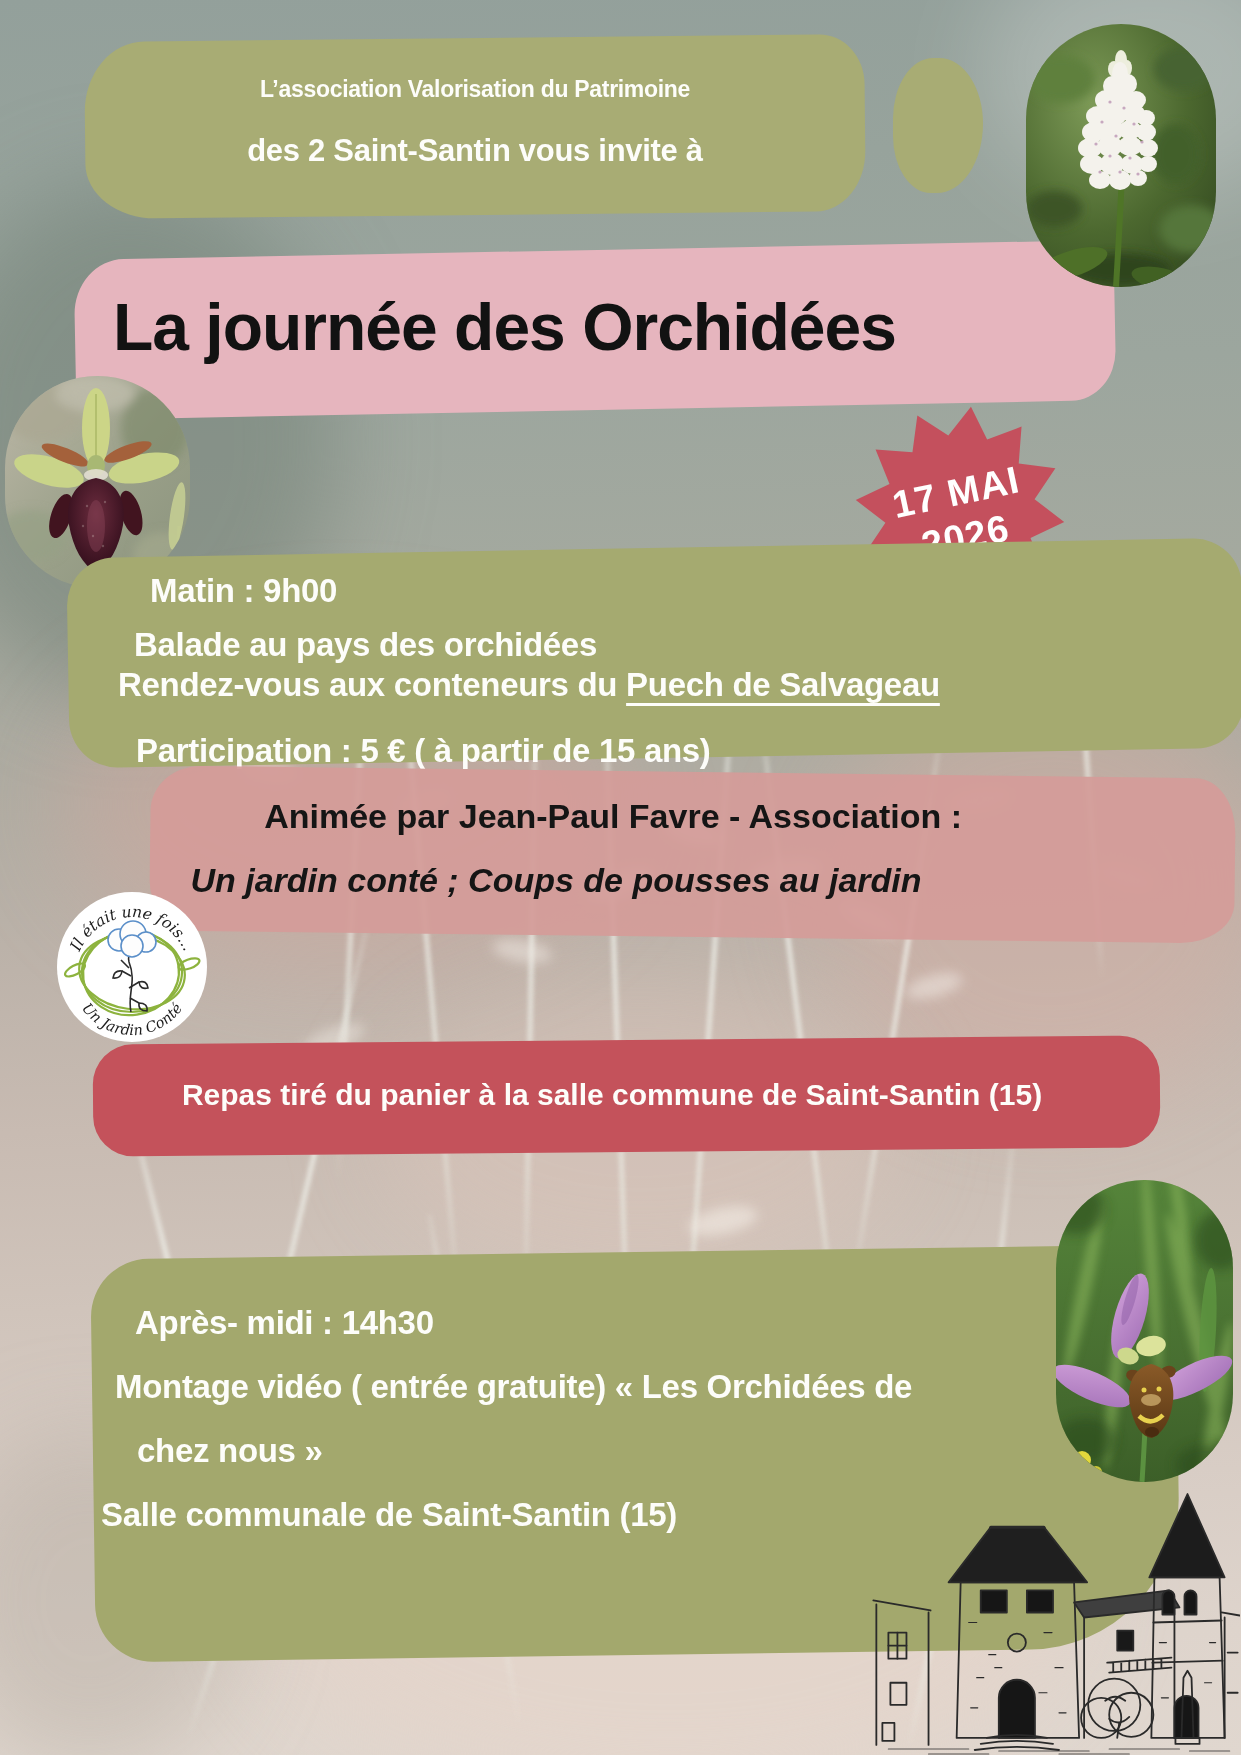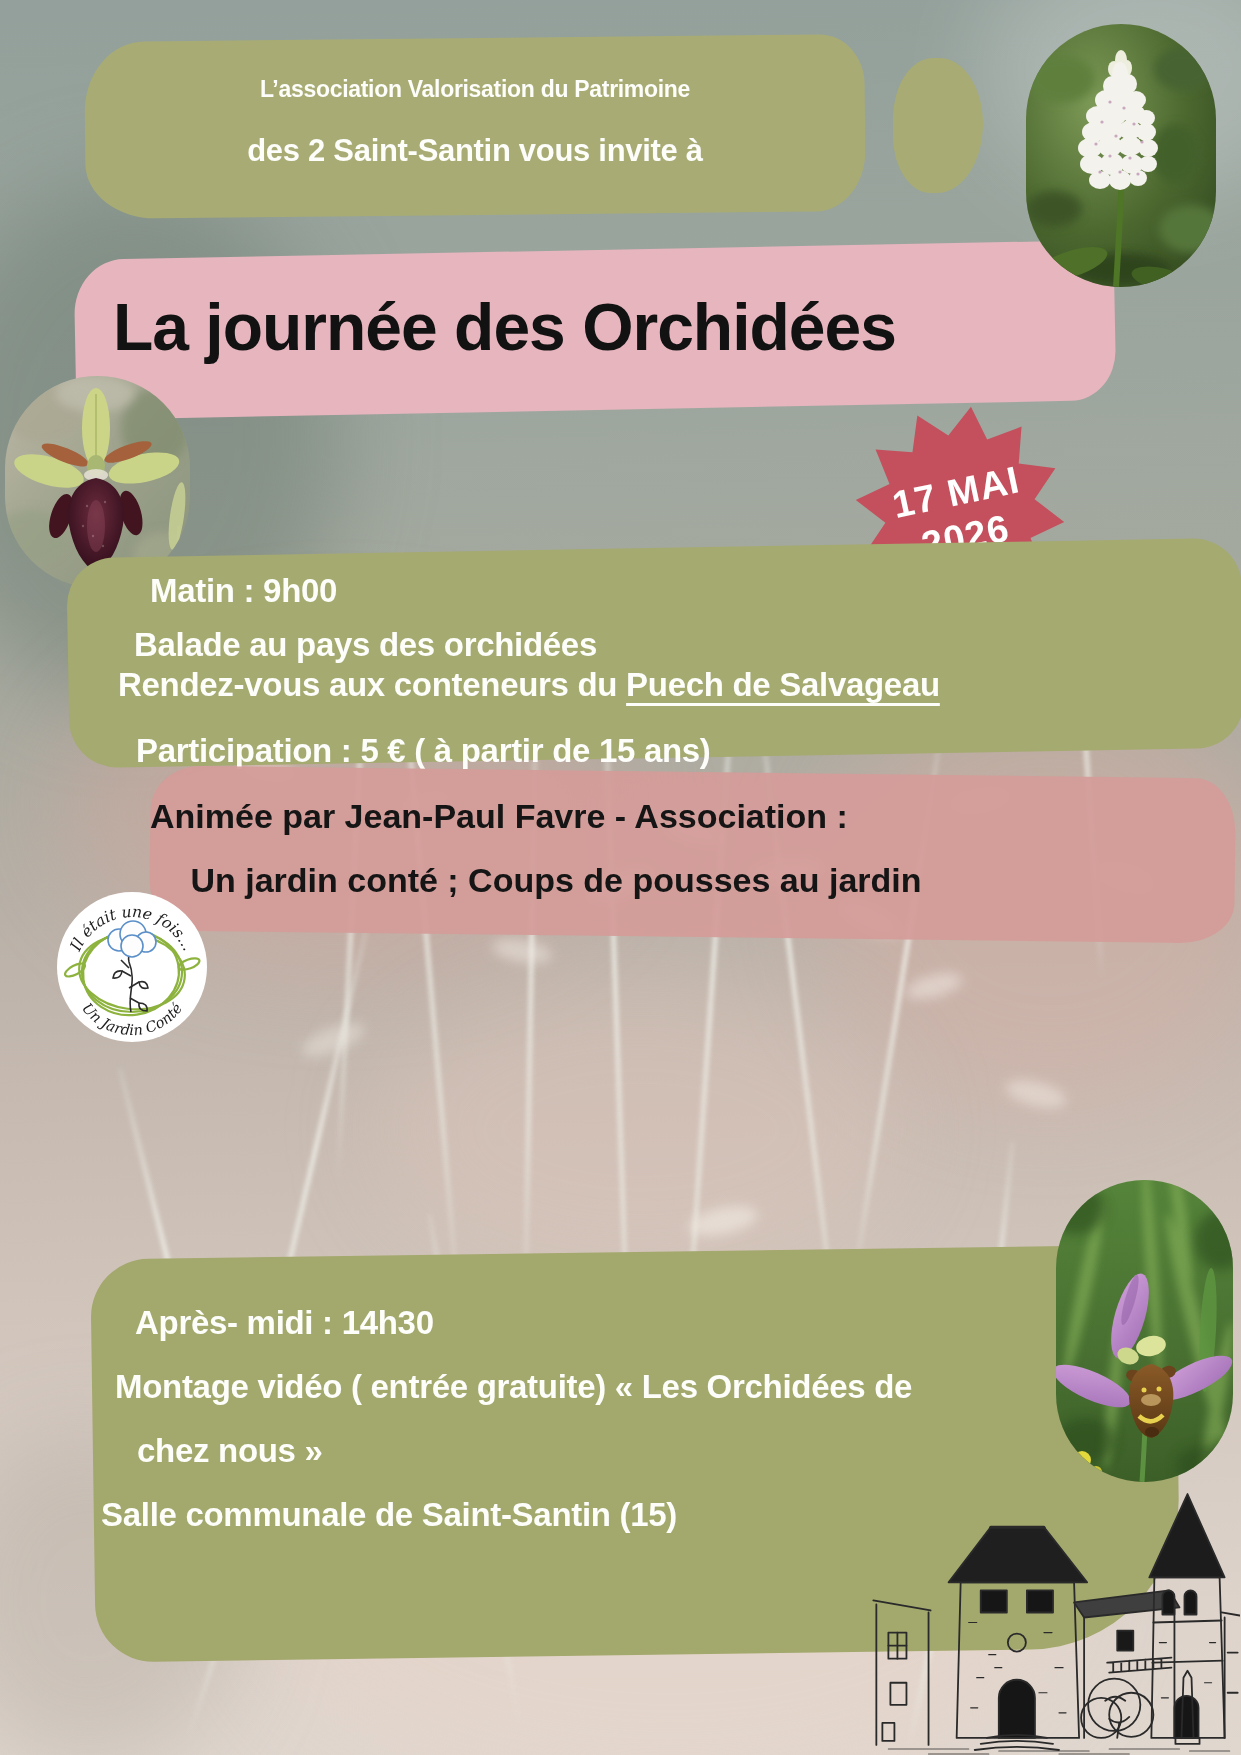--- a/index.html
+++ b/index.html
@@ -212,22 +212,22 @@
   <div class="abs" style="left:68px;top:548px;width:1175px;height:210px;">
     <div class="shape" style="background:#a5aa70;border-radius:48px;transform:rotate(-1deg);"></div>
     <div class="wline" style="left:82px;top:20px;">Matin : 9h00</div>
     <div class="wline" style="left:66px;top:74px;">Balade au pays des orchidées</div>
     <div class="wline" style="left:50px;top:114px;"><span>Rendez-vous aux conteneurs du </span><span class="uline">Puech de Salvageau</span></div>
     <div class="wline" style="left:32px;top:180px;margin-left:36px;">Participation : 5 € ( à partir de 15 ans)</div>
   </div>
 
   <div class="abs" style="left:150px;top:772px;width:1085px;height:165px;">
     <div class="shape" style="background:#d49c99;opacity:.93;border-radius:50px 40px 55px 45px / 45px 55px 40px 50px;transform:rotate(0.7deg);"></div>
-    <div class="abs" style="left:0;top:20px;width:812px;text-align:left;font-size:34px;font-weight:700;color:#151515;white-space:nowrap;line-height:48px;">Animée par Jean-Paul Favre - Association  :</div>
-    <div class="abs" style="left:0;top:84px;width:812px;text-align:center;font-size:34px;font-weight:700;color:#151515;white-space:nowrap;line-height:48px;">Un jardin conté ; Coups de pousses au jardin</div>
+    <div class="abs" style="left:0;top:20px;width:812px;text-align:right;font-size:34px;font-weight:700;color:#151515;white-space:nowrap;line-height:48px;">Animée par Jean-Paul Favre - Association  :</div>
+    <div class="abs" style="left:0;top:84px;width:812px;text-align:center;font-size:34px;font-weight:700;color:#151515;white-space:nowrap;line-height:48px;font-style:italic;">Un jardin conté ; Coups de pousses au jardin</div>
   </div>
 
   <svg class="abs" style="left:55px;top:890px;" width="154" height="154" viewBox="0 0 154 154">
     <defs>
       <path id="arcT" d="M 20 84 A 57 57 0 0 1 134 84"></path>
       <path id="arcB" d="M 16 84 A 61 61 0 0 0 138 84"></path>
     </defs>
     <circle cx="77" cy="77" r="75" fill="#ffffff"></circle>
     <g fill="none" stroke="#8db33e" stroke-width="2.2">
       <ellipse cx="77" cy="82" rx="50" ry="40"></ellipse>
@@ -248,20 +248,24 @@
         <circle cx="77" cy="56" r="11"></circle>
     </g>
     <text font-size="15.5" font-style="italic" font-family="DejaVu Serif, Liberation Serif, serif" fill="#1c1c1c">
       <textPath href="#arcT" startOffset="50%" text-anchor="middle">Il était une fois...</textPath>
     </text>
     <text font-size="14.5" font-style="italic" font-family="DejaVu Serif, Liberation Serif, serif" fill="#1c1c1c">
       <textPath href="#arcB" startOffset="50%" text-anchor="middle">Un Jardin Conté</textPath>
     </text>
   </svg>
 
+  <div class="abs" style="left:93px;top:1040px;width:1067px;height:112px;">
+    <div class="shape" style="background:#c4525b;border-radius:40px;transform:rotate(-0.5deg);"></div>
+    <div class="abs" style="left:14px;top:50%;transform:translateY(-52%);width:1010px;text-align:center;font-size:30px;font-weight:700;color:#fdfdfa;white-space:nowrap;">Repas tiré du panier à la salle commune de Saint-Santin (15)</div>
+  </div>
 
   <div class="abs" style="left:93px;top:1252px;width:1085px;height:403px;">
     <div class="shape" style="background:#a3a86d;border-radius:58px 58px 150px 58px;transform:rotate(-0.8deg);"></div>
     <div class="wline" style="left:42px;top:48px;">Après- midi : 14h30</div>
     <div class="wline" style="left:22px;top:112px;">Montage vidéo ( entrée gratuite)  « Les Orchidées de</div>
     <div class="wline" style="left:8px;top:176px;margin-left:36px;">chez nous »</div>
     <div class="wline" style="left:8px;top:240px;">Salle communale de Saint-Santin (15)</div>
   </div>
 
   <div class="photo" style="left:1056px;top:1180px;width:177px;height:302px;border-radius:88px;">

